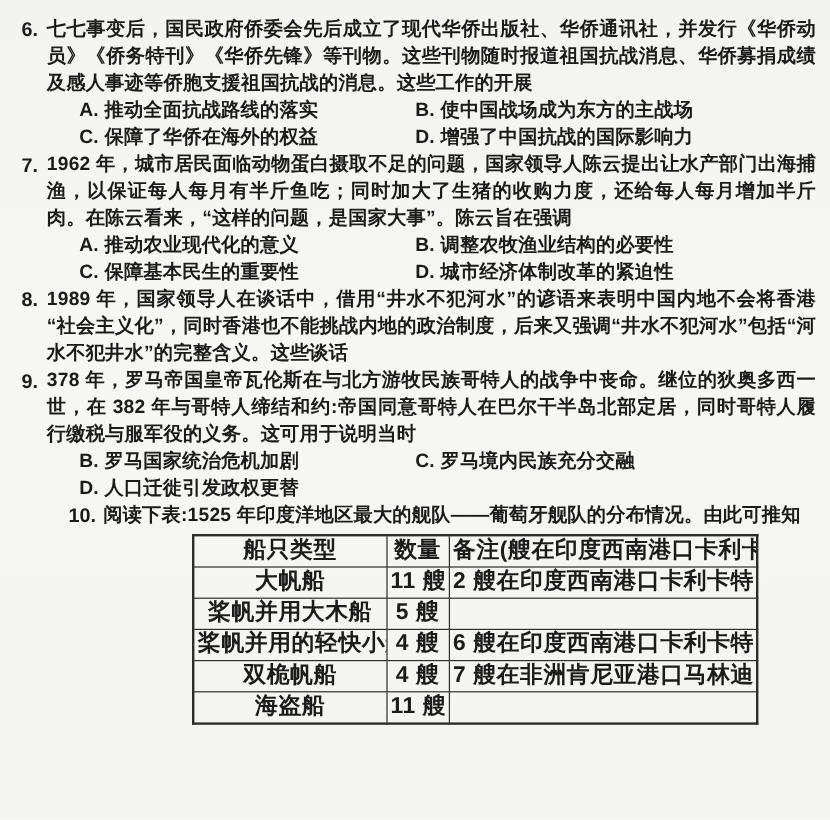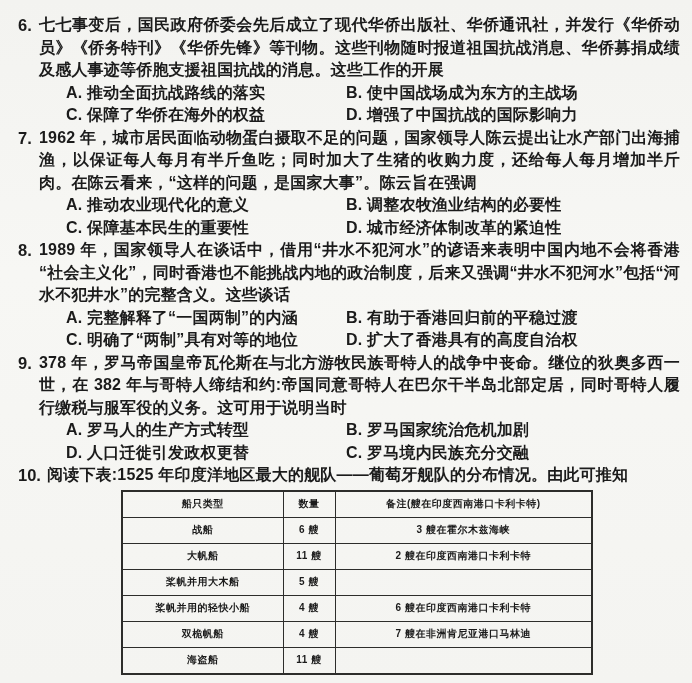--- a/index.html
+++ b/index.html
@@ -21,20 +21,21 @@
   }
   .question {
     position: relative;
     padding-left: 21px;
     font-size: 16px;
     line-height: 22.5px;
     text-align: justify;
   }
   .question.q10 {
     padding-left: 29px;
+    margin-left: 39px;
   }
   .qnum {
     position: absolute;
     left: 0;
     top: 0;
     font-size: 16.5px;
   }
   .stem {
     letter-spacing: 0.2px;
   }
@@ -56,21 +57,21 @@
     border: 2px solid #2d2d2b;
     background: transparent;
   }
   table.fleet col.c1 { width: 161px; }
   table.fleet col.c2 { width: 52px;  }
   table.fleet col.c3 { width: 257px; }
   table.fleet th, table.fleet td {
     border: 1px solid #2d2d2b;
     height: 25px;
     padding: 0 3px;
-    font-size: 10px;
+    font-size: 19px;
     font-weight: 700;
     text-align: center;
     letter-spacing: 0.5px;
     overflow: hidden;
     white-space: nowrap;
   }
 </style>
 </head>
 <body>
 
@@ -91,60 +92,48 @@
     <div class="options">
       <span class="opt">A. 推动农业现代化的意义</span>
       <span class="opt">B. 调整农牧渔业结构的必要性</span>
       <span class="opt">C. 保障基本民生的重要性</span>
       <span class="opt">D. 城市经济体制改革的紧迫性</span>
     </div>
   </div>
 
   <div class="question">
     <span class="qnum">8.</span><span class="stem">1989 年，国家领导人在谈话中，借用“井水不犯河水”的谚语来表明中国内地不会将香港“社会主义化”，同时香港也不能挑战内地的政治制度，后来又强调“井水不犯河水”包括“河水不犯井水”的完整含义。这些谈话</span>
-    <div class="options">
-      <span class="opt">A. 完整解释了“一国两制”的内涵</span>
-      <span class="opt">B. 有助于香港回归前的平稳过渡</span>
-      <span class="opt">C. 明确了“两制”具有对等的地位</span>
-      <span class="opt">D. 扩大了香港具有的高度自治权</span>
-    </div>
   </div>
 
   <div class="question">
     <span class="qnum">9.</span><span class="stem">378 年，罗马帝国皇帝瓦伦斯在与北方游牧民族哥特人的战争中丧命。继位的狄奥多西一世，在 382 年与哥特人缔结和约:帝国同意哥特人在巴尔干半岛北部定居，同时哥特人履行缴税与服军役的义务。这可用于说明当时</span>
     <div class="options">
-      <span class="opt">A. 罗马人的生产方式转型</span>
       <span class="opt">B. 罗马国家统治危机加剧</span>
+      <span class="opt">C. 罗马境内民族充分交融</span>
       <span class="opt">D. 人口迁徙引发政权更替</span>
-      <span class="opt">C. 罗马境内民族充分交融</span>
     </div>
   </div>
 
   <div class="question q10">
     <span class="qnum">10.</span><span class="stem">阅读下表:1525 年印度洋地区最大的舰队——葡萄牙舰队的分布情况。由此可推知</span>
 
     <table class="fleet">
       <colgroup>
           <col class="c1">
           <col class="c2">
           <col class="c3">
         </colgroup>
       <thead>
         <tr>
           <th>船只类型</th>
           <th>数量</th>
           <th>备注(艘在印度西南港口卡利卡特)</th>
         </tr>
       </thead>
       <tbody>
-        <tr>
-          <td>战船</td>
-          <td>6 艘</td>
-          <td>3 艘在霍尔木兹海峡</td>
-        </tr>
         <tr>
           <td>大帆船</td>
           <td>11 艘</td>
           <td>2 艘在印度西南港口卡利卡特</td>
         </tr>
         <tr>
           <td>桨帆并用大木船</td>
           <td>5 艘</td>
           <td></td>
         </tr>

